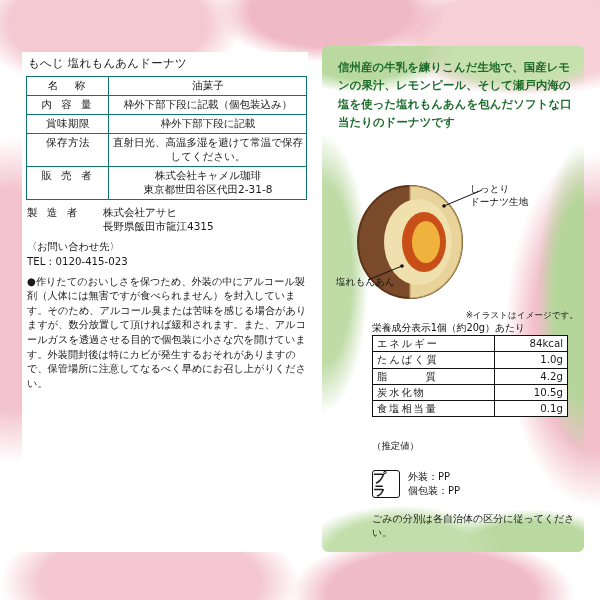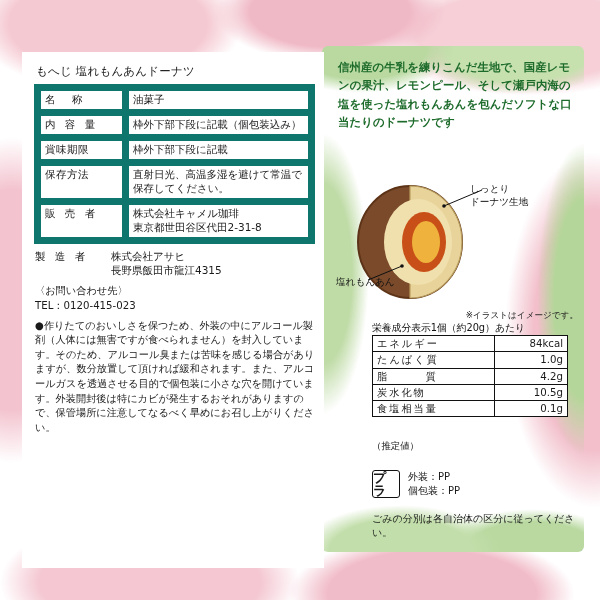--- a/index.html
+++ b/index.html
@@ -32,34 +32,35 @@
       radial-gradient(ellipse 60px 180px at 0% 45%, #bfdba6 0%, #bfdba6 50%, rgba(191,219,166,0) 78%),
       radial-gradient(ellipse 60px 200px at 100% 50%, #b5d69a 0%, #b5d69a 50%, rgba(181,214,154,0) 78%),
       radial-gradient(ellipse 130px 60px at 30% 100%, #c2deaa 0%, #c2deaa 55%, rgba(194,222,170,0) 78%),
       radial-gradient(ellipse 120px 55px at 80% 100%, #b9d9a0 0%, #b9d9a0 55%, rgba(185,217,160,0) 78%);
     border-radius:6px;
   }
   .panel{position:absolute;background:#ffffff;}
   
   .left{
     left:22px;top:52px;width:286px;height:500px;
-    padding:8px;
+    padding:0;
   }
   .pkg-title{
     font-size:11.5px;padding:4px 0 5px 6px;letter-spacing:0.2px;
   }
   table.spec{
     border-collapse:collapse;width:281px;margin-left:4px;
     table-layout:fixed;
   }
   table.spec td{
-    border:7px solid #0f766e;
+    border:1px solid #0f766e;
     font-size:10.5px;line-height:1.33;
     padding:2px 3px 2px 4px;
     vertical-align:top;
+    text-align:center;
   }
   td.lbl{width:74px;white-space:nowrap;letter-spacing:3px;}
   td.lbl.tight{letter-spacing:0.5px;}
   .maker{
     margin:5px 0 0 5px;width:281px;font-size:10.5px;line-height:1.4;
     display:flex;
   }
   .maker .mlbl{width:76px;letter-spacing:3px;flex:none;}
   .contact{
     margin:6px 0 0 5px;width:285px;font-size:10.2px;line-height:1.45;

